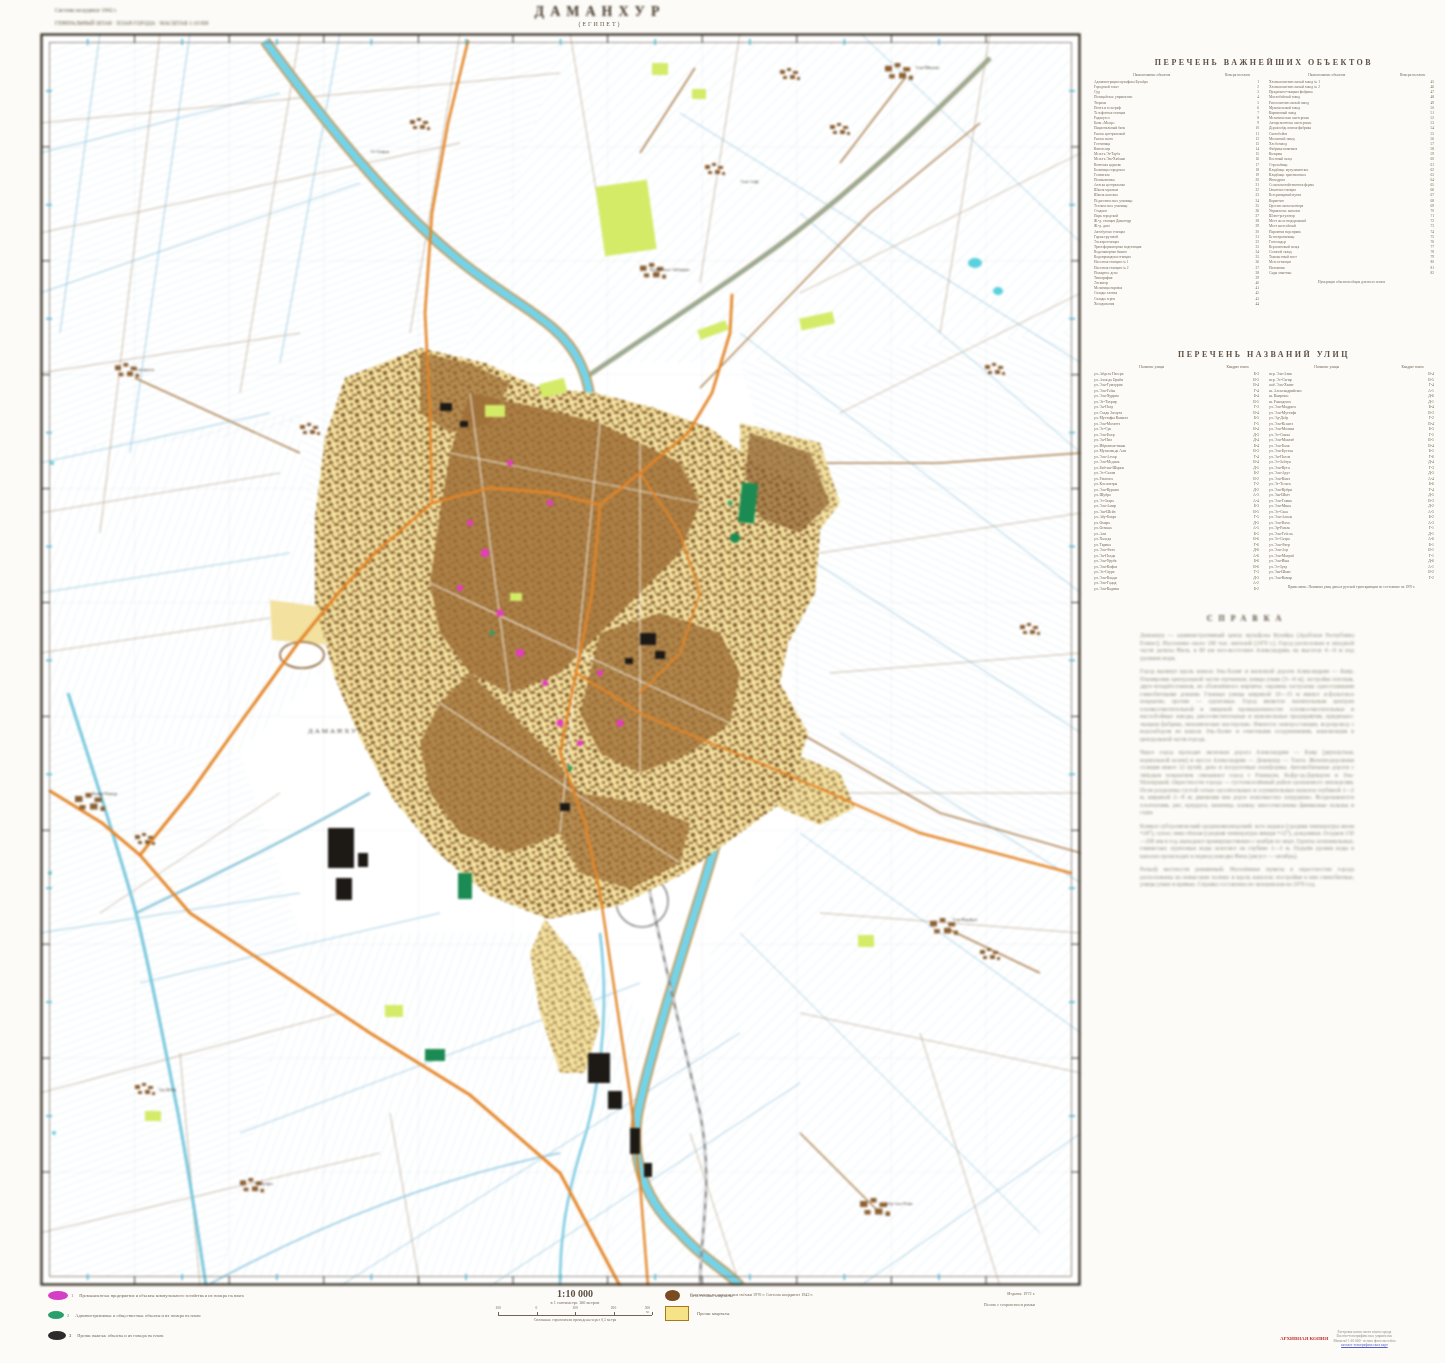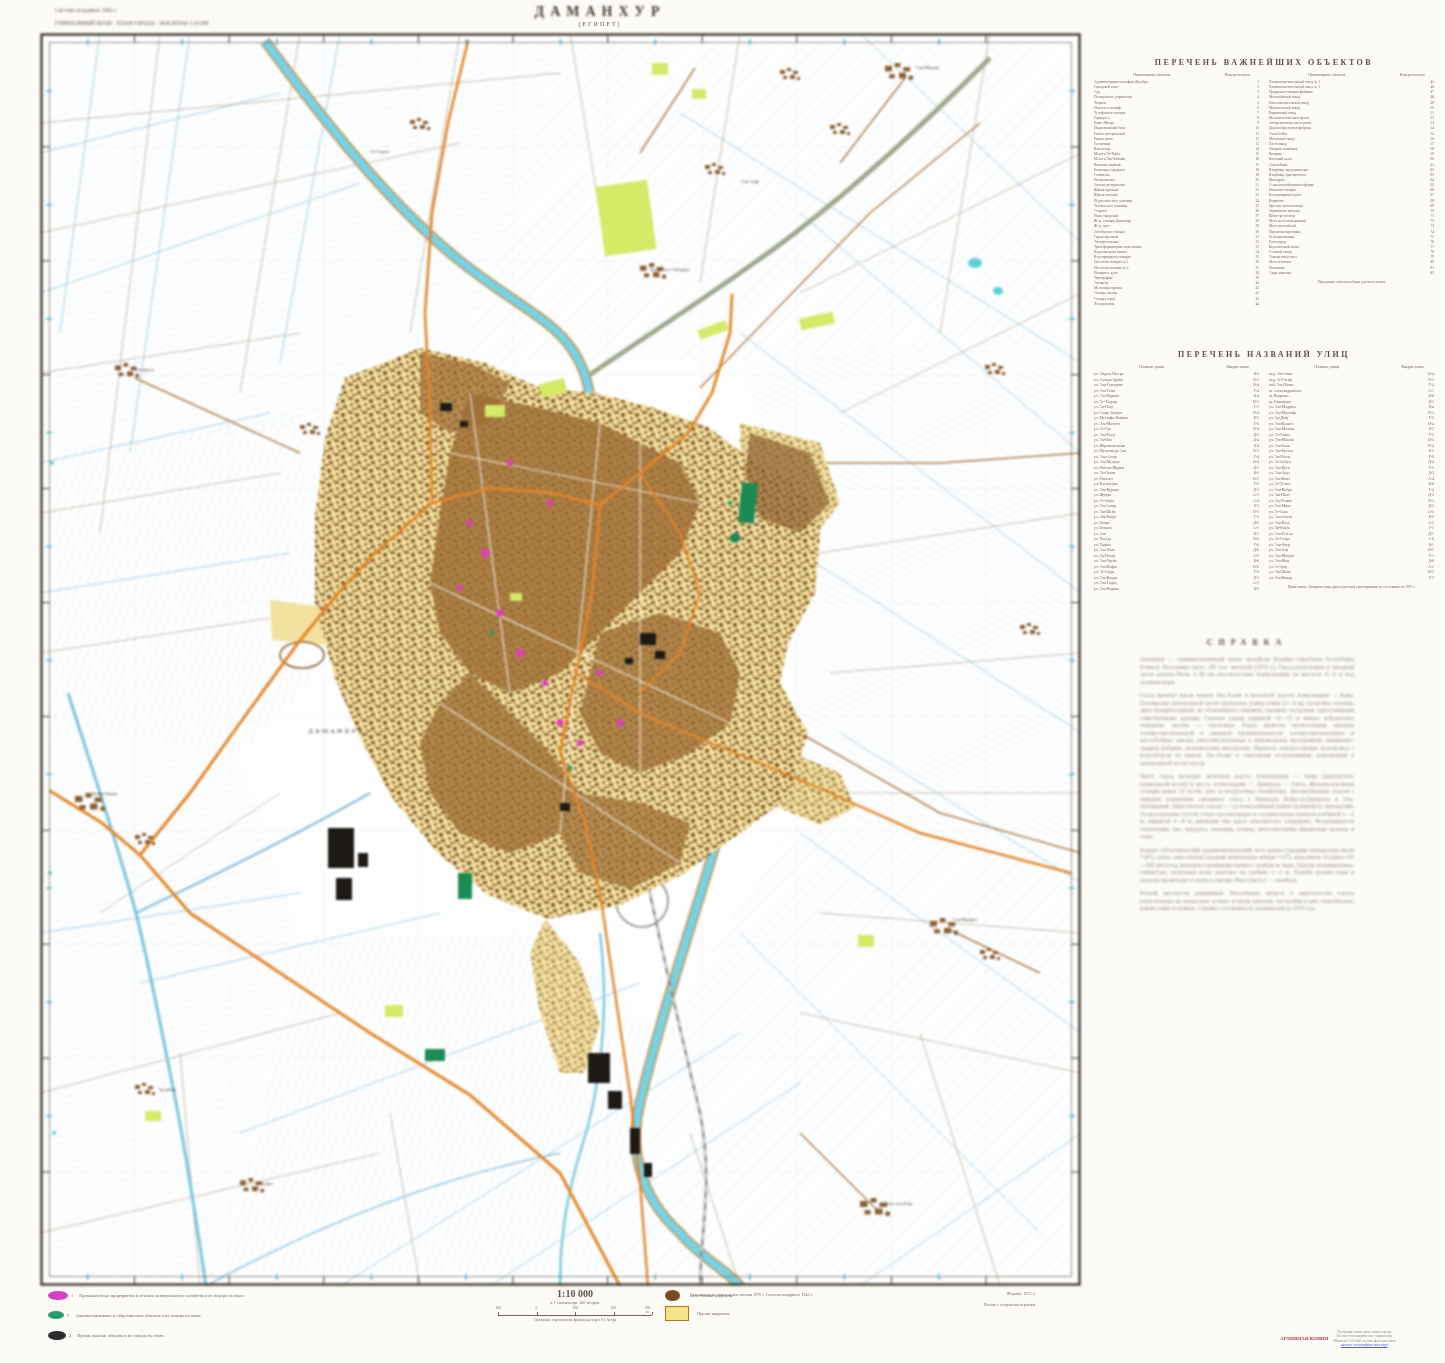--- a/index.html
+++ b/index.html
@@ -19,21 +19,21 @@
   .twocol{display:flex;gap:10px;margin-top:6px;padding:0 6px;}
   .col{flex:1;}
   .colhead{display:flex;justify-content:space-between;font-size:3.6px;color:#746657;
            text-align:center;margin-bottom:3px;}
   .colhead .h1{width:70%;} .colhead .h2{width:26%;}
   .lr{display:flex;justify-content:space-between;font-size:3.6px;line-height:5.15px;color:#776a5c;}
   .streets .lr{font-size:3.8px;line-height:5.5px;}
   .ln{white-space:nowrap;overflow:hidden;}
   .lv{text-align:right;min-width:16px;}
   .foot{font-size:3.6px;color:#776a5c;text-align:center;margin-top:4px;}
-  #spravka{position:absolute;left:1140px;top:638px;width:214px;filter:blur(0.8px);}
+  #spravka{position:absolute;left:1140px;top:614px;width:214px;filter:blur(0.8px);}
   #spravka h2{font-size:8px;letter-spacing:6px;}
   #spravka .body{margin-top:9px;font-size:5.8px;line-height:7.5px;text-align:justify;color:#9a9186;}
   #spravka .body p{margin:0 0 6px 0;}
   
   .legend{position:absolute;filter:blur(0.7px);font-size:4.4px;color:#6f6458;}
   .lgrow{position:absolute;display:flex;align-items:center;white-space:nowrap;}
   .chip{display:inline-block;border-radius:50%;}
   .chipnum{font-size:4.5px;margin:0 6px 0 3px;}
   .ybox{display:inline-block;width:22px;height:13px;background:#f6e387;border:1px solid #a8781f;}
   .scale{position:absolute;left:480px;top:1288px;width:190px;text-align:center;filter:blur(0.7px);}

